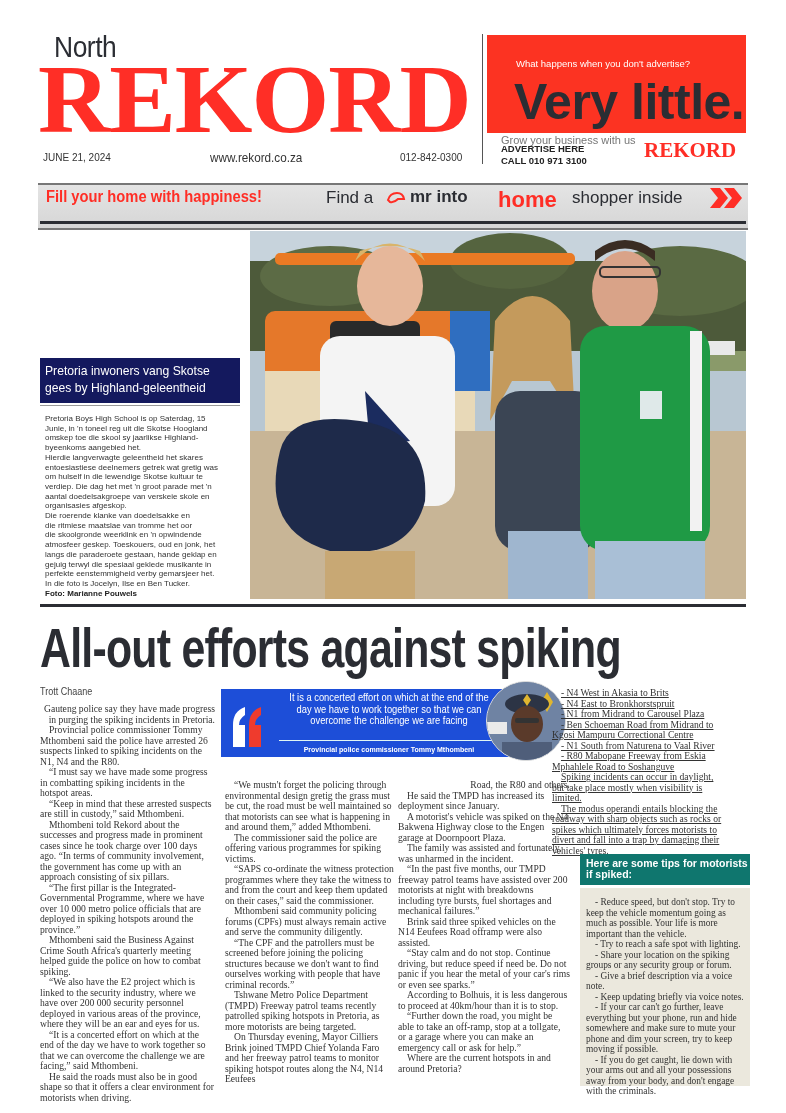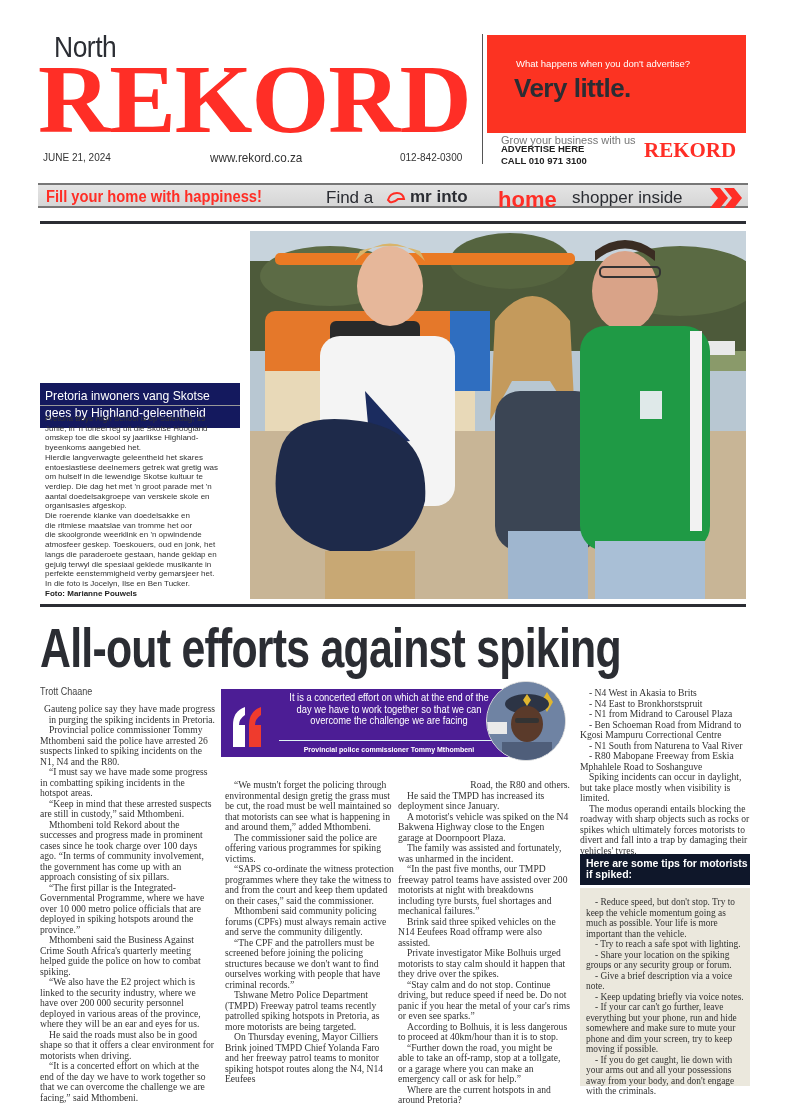--- a/index.html
+++ b/index.html
@@ -11,73 +11,73 @@
   .mh-north { position: absolute; left: 14px; top: 2px; font-family: "Liberation Sans", sans-serif; font-size: 30px; color: #2b2d33; letter-spacing: -0.5px; transform: scaleX(0.88); transform-origin: left top; }
   .mh-rekord { position: absolute; left: -2px; top: 22px; font-family: "Liberation Serif", serif; font-weight: bold; font-size: 98px; color: #ff2e26; line-height: 1; letter-spacing: -1px; transform: scaleX(1.02); transform-origin: left top; }
   .mh-date { position: absolute; left: 3px; top: 124px; font-family: "Liberation Sans", sans-serif; font-size: 10px; color: #333; }
   .mh-url { position: absolute; left: 170px; top: 122px; font-family: "Liberation Sans", sans-serif; font-size: 13px; color: #333; transform: scaleX(0.9); transform-origin: left top; }
   .mh-phone { position: absolute; left: 360px; top: 124px; font-family: "Liberation Sans", sans-serif; font-size: 10px; color: #333; }
   .mh-divider { position: absolute; left: 482px; top: 34px; width: 1px; height: 130px; background: #555; }
 
   
   .ad-box { position: absolute; left: 487px; top: 35px; width: 259px; height: 98px; background: #fc3322; }
   .ad-question { position: absolute; left: 29px; top: 23px; font-family: "Liberation Sans", sans-serif; font-weight: normal; font-size: 9.5px; color: #fff; }
-  .ad-headline { position: absolute; left: 27px; top: 38px; font-family: "Liberation Sans", sans-serif; font-weight: bold; font-size: 26px; color: #2b2d33; letter-spacing: -0.5px; }
+  .ad-headline { position: absolute; left: 27px; top: 38px; font-family: "Liberation Sans", sans-serif; font-weight: bold; font-size: 50px; color: #2b2d33; letter-spacing: -0.5px; }
   .ad-grow { position: absolute; left: 501px; top: 134px; font-family: "Liberation Sans", sans-serif; font-size: 11px; color: #777; }
   .ad-advertise { position: absolute; left: 501px; top: 143px; font-family: "Liberation Sans", sans-serif; font-weight: bold; font-size: 9.5px; color: #222; }
   .ad-call { position: absolute; left: 501px; top: 155px; font-family: "Liberation Sans", sans-serif; font-weight: bold; font-size: 9.5px; color: #222; }
   .ad-logo { position: absolute; left: 644px; top: 138px; font-family: "Liberation Serif", serif; font-weight: bold; font-size: 21px; color: #ff2e26; }
 
   
-  .banner { position: absolute; left: 38px; top: 183px; width: 710px; height: 25px; background: linear-gradient(#e4e4e4, #d6d6d6); border-top: 2px solid #777; border-bottom: 2px solid #777; }
+  .banner { position: absolute; left: 38px; top: 183px; width: 710px; height: 47px; background: linear-gradient(#e4e4e4, #d6d6d6); border-top: 2px solid #777; border-bottom: 2px solid #777; }
   .banner-left { position: absolute; left: 8px; top: 3px; font-family: "Liberation Sans", sans-serif; font-weight: bold; font-size: 16px; color: #ff2e26; transform: scaleX(0.92); transform-origin: left top; white-space: nowrap; }
   .banner-find { position: absolute; left: 288px; top: 3px; font-family: "Liberation Sans", sans-serif; font-size: 17px; color: #2b2d33; white-space: nowrap; }
   .banner-logo-icon { position: absolute; left: 348px; top: 6px; width: 20px; height: 14px; }
   .banner-brand1 { position: absolute; left: 372px; top: 2px; font-family: "Liberation Sans", sans-serif; font-weight: bold; font-size: 17px; color: #2b2d33; white-space: nowrap; }
   .banner-brand2 { position: absolute; left: 460px; top: 2px; font-family: "Liberation Sans", sans-serif; font-weight: bold; font-size: 22px; color: #ff2e26; white-space: nowrap; }
   .banner-tail { position: absolute; left: 534px; top: 3px; font-family: "Liberation Sans", sans-serif; font-size: 17px; color: #2b2d33; white-space: nowrap; }
   .banner-arrows { position: absolute; left: 670px; top: 2px; width: 36px; height: 22px; }
 
   .rule-top { position: absolute; left: 40px; top: 221px; width: 706px; height: 3px; background: #2b2d33; }
 
   
   .photo { position: absolute; left: 250px; top: 231px; width: 496px; height: 368px; overflow: hidden; background: #b8c7d2; }
   .rule-mid { position: absolute; left: 40px; top: 604px; width: 706px; height: 3px; background: #2b2d33; }
 
   
-  .side-head { position: absolute; left: 40px; top: 358px; width: 200px; height: 45px; background: #14195e; color: #fff; font-family: "Liberation Sans", sans-serif; font-size: 13.5px; line-height: 17px; padding: 4px 4px 0 5px; transform-origin: left top; margin-top: 25px; }
+  .side-head { position: absolute; left: 40px; top: 358px; width: 200px; height: 45px; background: #14195e; color: #fff; font-family: "Liberation Sans", sans-serif; font-size: 13.5px; line-height: 17px; padding: 4px 4px 0 5px; transform-origin: left top; }
   .side-head span { display: block; transform: scaleX(0.9); transform-origin: left top; white-space: nowrap; }
   .side-head-line { position: absolute; left: 40px; top: 405px; width: 200px; height: 1px; background: #999; }
   .side-body { position: absolute; left: 45px; top: 414px; width: 200px; font-family: "Liberation Sans", sans-serif; font-size: 8px; line-height: 9.7px; color: #333; }
   .side-body p { white-space: nowrap; }
   .side-credit { font-weight: bold; color: #222; }
 
   
   .headline { position: absolute; left: 40px; top: 617px; font-family: "Liberation Sans", sans-serif; font-weight: bold; font-size: 56px; line-height: 62px; color: #2b2d33; letter-spacing: -1px; white-space: nowrap; transform: scaleX(0.765); transform-origin: left top; }
 
   .byline { position: absolute; left: 40px; top: 686px; font-family: "Liberation Sans", sans-serif; font-size: 10px; color: #444; transform: scaleX(0.9); transform-origin: left top; }
 
   .col { position: absolute; font-family: "Liberation Serif", serif; font-size: 9.6px; line-height: 10.5px; color: #333; }
   .col p { text-indent: 9px; }
   .col p.noindent { text-indent: 0; text-align: right; }
   .col1 { left: 40px; top: 704px; width: 175px; }
   .col2 { left: 225px; top: 780px; width: 170px; }
   .col3 { left: 398px; top: 780px; width: 172px; }
-  .col4 { left: 580px; top: 688px; width: 172px; }
-
-  
-  .pullquote { position: absolute; left: 221px; top: 689px; width: 305px; height: 68px; background: #4c1d95; }
+  .col4 { left: 552px; top: 688px; width: 172px; text-decoration: underline; }
+
+  
+  .pullquote { position: absolute; left: 221px; top: 689px; width: 305px; height: 68px; background: #1d4ed8; }
   .pq-mark { position: absolute; left: 10px; top: 18px; width: 32px; height: 40px; }
   .pq-text { position: absolute; left: 48px; top: 3px; width: 240px; text-align: center; font-family: "Liberation Sans", sans-serif; font-size: 11px; line-height: 11.5px; color: #fff; transform: scaleX(0.85); transform-origin: center top; }
   .pq-rule { position: absolute; left: 58px; top: 51px; width: 225px; height: 1px; background: #e0f5f4; }
   .pq-source { position: absolute; left: 48px; top: 57px; width: 240px; text-align: center; font-family: "Liberation Sans", sans-serif; font-weight: bold; font-size: 7px; color: #fff; }
   .pq-portrait { position: absolute; left: 486px; top: 681px; width: 80px; height: 80px; border-radius: 50%; overflow: hidden; background: #7a8aa3; border: 1px solid #ddd; }
 
   
-  .tips-head { position: absolute; left: 580px; top: 854px; width: 170px; height: 31px; background: #0f172a; color: #fff; font-family: "Liberation Sans", sans-serif; font-weight: bold; font-size: 10.5px; line-height: 11px; padding: 4px 7px 0 6px; }
+  .tips-head { position: absolute; left: 580px; top: 854px; width: 170px; height: 31px; background: #0f766e; color: #fff; font-family: "Liberation Sans", sans-serif; font-weight: bold; font-size: 10.5px; line-height: 11px; padding: 4px 7px 0 6px; }
   .tips-head span { display: block; white-space: nowrap; }
   .tips-body { position: absolute; left: 580px; top: 888px; width: 170px; height: 198px; background: #ebe8dd; padding: 9px 4px 0 6px; font-family: "Liberation Serif", serif; font-size: 9.4px; line-height: 10.5px; color: #333; }
   .tips-body p { text-indent: 9px; }
 </style>
 </head>
 <body>
 
 <div class="masthead">
   <div class="mh-north">North</div>
   <div class="mh-rekord">REKORD</div>
@@ -182,22 +182,22 @@
 
 <div class="col col1">
   <p class="noindent">Gauteng police say they have made progress in purging the spiking incidents in Pretoria.</p>
   <p>Provincial police commissioner Tommy Mthombeni said the police have arrested 26 suspects linked to spiking incidents on the N1, N4 and the R80.</p>
   <p>“I must say we have made some progress in combatting spiking incidents in the hotspot areas.</p>
   <p>“Keep in mind that these arrested suspects are still in custody,” said Mthombeni.</p>
   <p>Mthombeni told Rekord about the successes and progress made in prominent cases since he took charge over 100 days ago. “In terms of community involvement, the government has come up with an approach consisting of six pillars.</p>
   <p>“The first pillar is the Integrated-Governmental Programme, where we have over 10 000 metro police officials that are deployed in spiking hotspots around the province.”</p>
   <p>Mthombeni said the Business Against Crime South Africa's quarterly meeting helped guide the police on how to combat spiking.</p>
   <p>“We also have the E2 project which is linked to the security industry, where we have over 200 000 security personnel deployed in various areas of the province, where they will be an ear and eyes for us.</p>
+  <p>“It is a concerted effort on which at the end of the day we have to work together so that we can overcome the challenge we are facing,” said Mthombeni.</p>
   <p>He said the roads must also be in good shape so that it offers a clear environment for motorists when driving.</p>
-  <p>“It is a concerted effort on which at the end of the day we have to work together so that we can overcome the challenge we are facing,” said Mthombeni.</p>
 </div>
 
 <div class="pullquote">
   <svg class="pq-mark" viewBox="0 0 32 40">
     <path d="M2 40 L2 18 Q2 4 14 0 L14 8 Q8 12 8 18 L14 18 L14 40 Z" fill="#ffffff"></path>
     <path d="M18 40 L18 18 Q18 4 30 0 L30 8 Q24 12 24 18 L30 18 L30 40 Z" fill="#ef3b2d"></path>
   </svg>
   <div class="pq-text">It is a concerted effort on which at the end of the day we have to work together so that we can overcome the challenge we are facing</div>
   <div class="pq-rule"></div>
   <div class="pq-source">Provincial police commissioner Tommy Mthombeni</div>
@@ -225,21 +225,20 @@
   <p>On Thursday evening, Mayor Cilliers Brink joined TMPD Chief Yolanda Faro and her freeway patrol teams to monitor spiking hotspot routes along the N4, N14 Eeufees</p>
 </div>
 
 <div class="col col3">
   <p class="noindent">Road, the R80 and others.</p>
   <p>He said the TMPD has increased its deployment since January.</p>
   <p>A motorist's vehicle was spiked on the N4 Bakwena Highway close to the Engen garage at Doornpoort Plaza.</p>
   <p>The family was assisted and fortunately, was unharmed in the incident.</p>
   <p>“In the past five months, our TMPD freeway patrol teams have assisted over 200 motorists at night with breakdowns including tyre bursts, fuel shortages and mechanical failures.”</p>
   <p>Brink said three spiked vehicles on the N14 Eeufees Road offramp were also assisted.</p>
-  <p>Private investigator Mike Bolhuis urged motorists to stay calm should it happen that they drive over the spikes.</p>
   <p>“Stay calm and do not stop. Continue driving, but reduce speed if need be. Do not panic if you hear the metal of your car's rims or even see sparks.”</p>
   <p>According to Bolhuis, it is less dangerous to proceed at 40km/hour than it is to stop.</p>
   <p>“Further down the road, you might be able to take an off-ramp, stop at a tollgate, or a garage where you can make an emergency call or ask for help.”</p>
   <p>Where are the current hotspots in and around Pretoria?</p>
 </div>
 
 <div class="col col4">
   <p>- N4 West in Akasia to Brits</p>
   <p>- N4 East to Bronkhorstspruit</p>
   <p>- N1 from Midrand to Carousel Plaza</p>

